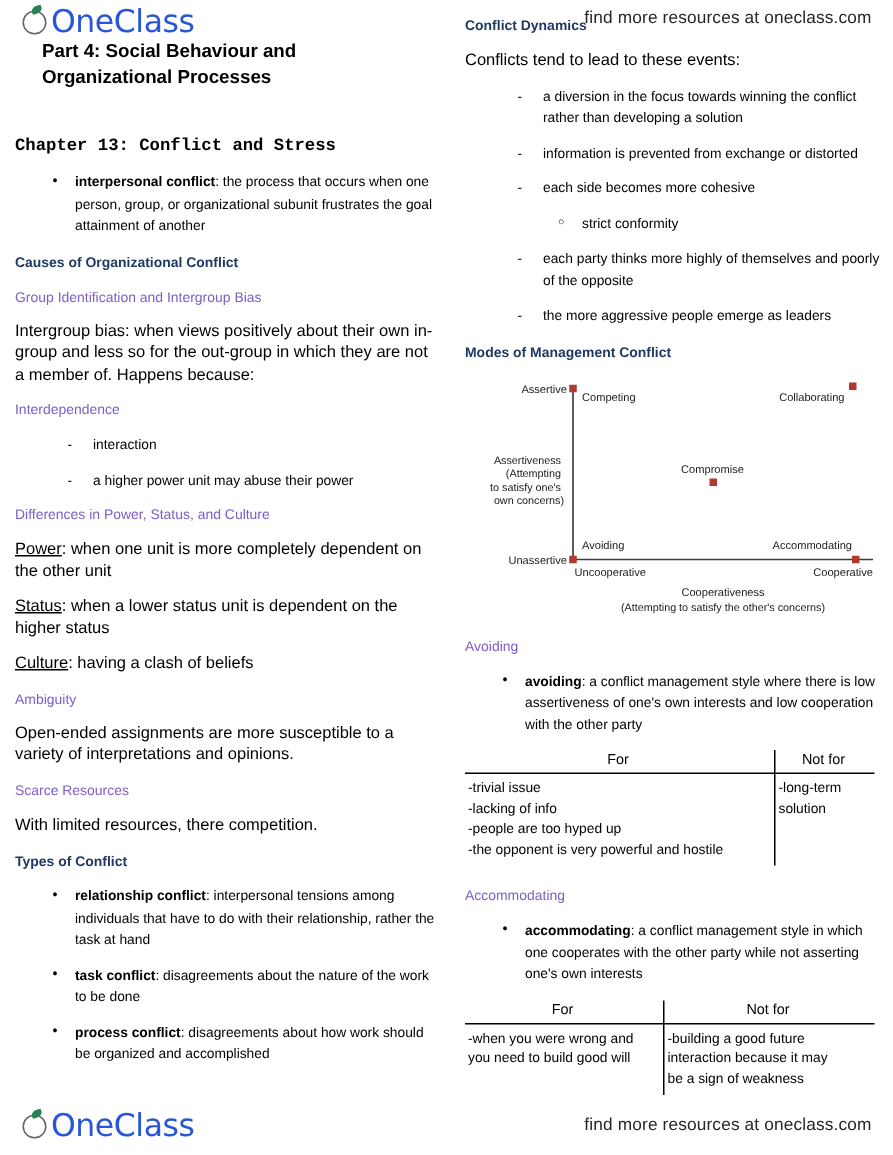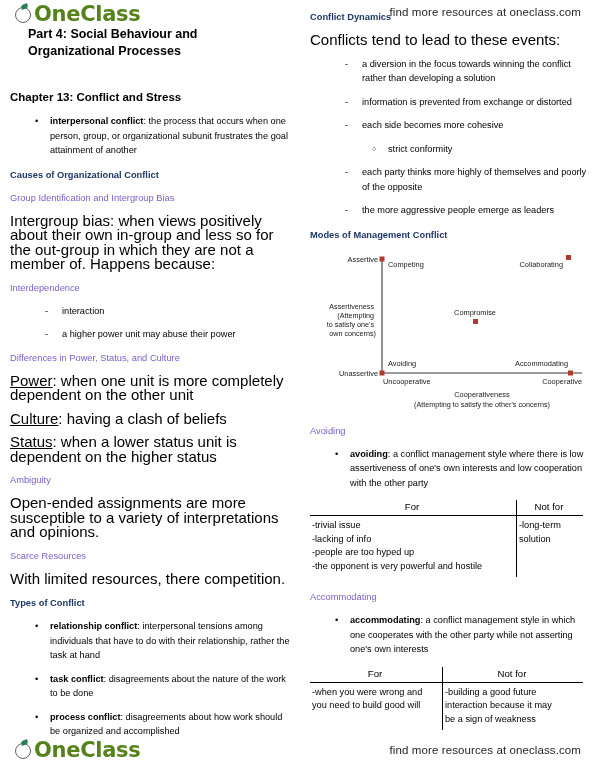--- a/index.html
+++ b/index.html
@@ -36,25 +36,25 @@
     bottom: 14px;
     right: 14px;
     font-size: 11.5px;
     color: #262626;
     letter-spacing: .1px;
   }
   .wm-logo {
     position: absolute;
     display: flex;
     align-items: center;
-    color: #4d7c0f;
+    color: #1d4ed8;
     font-size: 21px;
     letter-spacing: -0.3px;
     font-family: "DejaVu Sans", sans-serif;
-    font-weight: 700;
+    font-weight: 400;
   }
   .wm-logo.top { top: 2px; left: 14px; opacity: .95; }
   .wm-logo.bottom { bottom: 8px; left: 14px; opacity: .95; }
   .wm-logo .oc-mark {
     position: relative;
     display: inline-block;
     width: 20px;
     height: 20px;
     margin-right: 0px;
   }
@@ -91,41 +91,42 @@
     color: #000;
     margin: 18px;
     padding-top: 8px;
   }
   .chapter-title {
     font-size: 11.5px;
     font-weight: bold;
     margin: 0;
     padding-top: 12px;
     line-height: 15px;
+    font-family: Liberation Mono, monospace;
   }
 
   h3.h-blue {
     font-size: 9.3px;
     font-weight: bold;
     color: #1f3864;
     margin: 0;
     padding-top: 11px;
     padding-bottom: 0;
     line-height: 13px;
   }
   h4.h-purple {
     font-size: 9.3px;
     font-weight: normal;
     color: #7b5ec7;
     margin: 0;
     padding-top: 10px;
     line-height: 13px;
   }
   p.body {
-    font-size: 15px;
+    font-size: 11px;
     line-height: 14.5px;
     margin: 0;
     padding-top: 9px;
   }
   p.body .u { text-decoration: underline; }
 
   ul.bullets, ul.dashes, ul.circles {
     margin: 0;
     padding: 0;
     list-style: none;
@@ -248,22 +249,22 @@
     <p class="body">Intergroup bias: when views positively about their own in-group and less so for the out-group in which they are not a member of. Happens because:</p>
 
     <h4 class="h-purple">Interdependence</h4>
     <ul class="dashes">
       <li>interaction</li>
       <li>a higher power unit may abuse their power</li>
     </ul>
 
     <h4 class="h-purple">Differences in Power, Status, and Culture</h4>
     <p class="body"><span class="u">Power</span><span>: when one unit is more completely dependent on the other unit</span></p>
+    <p class="body"><span class="u">Status</span><span>: when a lower status unit is dependent on the higher status</span></p>
     <p class="body"><span class="u">Culture</span><span>: having a clash of beliefs</span></p>
-    <p class="body"><span class="u">Status</span><span>: when a lower status unit is dependent on the higher status</span></p>
 
     <h4 class="h-purple">Ambiguity</h4>
     <p class="body">Open-ended assignments are more susceptible to a variety of interpretations and opinions.</p>
 
     <h4 class="h-purple">Scarce Resources</h4>
     <p class="body">With limited resources, there competition.</p>
 
     <h3 class="h-blue">Types of Conflict</h3>
     <ul class="bullets">
       <li><span class="bold">relationship conflict</span><span>: interpersonal tensions among individuals that have to do with their relationship, rather the task at hand</span></li>

